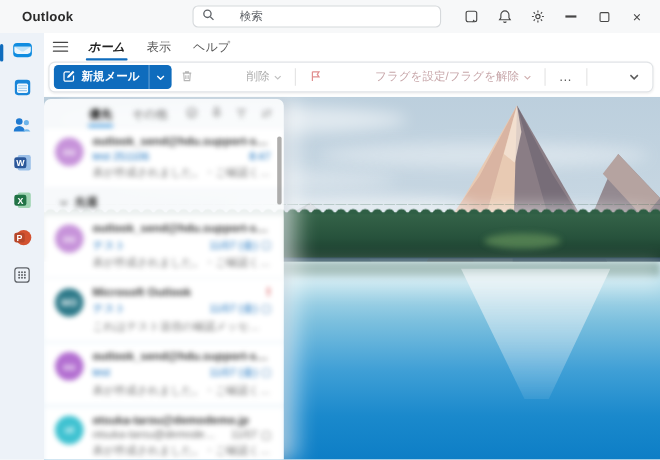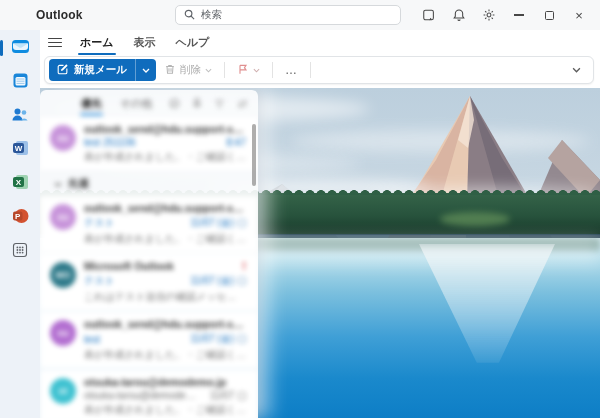--- a/index.html
+++ b/index.html
@@ -1,55 +1,55 @@
 <!DOCTYPE html>
 <html><head>
 <meta charset="utf-8">
 <style>
   * { margin:0; padding:0; box-sizing:border-box; }
   html,body { width:600px; height:418px; overflow:hidden; }
   body { font-family:"Liberation Sans","DejaVu Sans",sans-serif; background:#f7f8f9; }
   .window { position:relative; width:600px; height:418px; background:#f7f8f9; overflow:hidden; }
 
   
-  .titlebar { position:relative; height:30px; display:flex; align-items:center; background:#f7f8f9; padding-left:36px; }
+  .titlebar { position:relative; height:30px; display:flex; align-items:center; background:#f7f8f9; padding-left:20px; }
   .app-title { font-size:12px; font-weight:700; color:#2b2b2b; letter-spacing:.2px; }
   .searchbox { position:absolute; left:175px; top:5px; width:226px; height:20px; background:#fff;
     border:1px solid #d6d9dc; border-radius:5px; display:flex; align-items:center; gap:6px; padding:0 8px; }
-  .searchbox .ph { font-size:10.5px; color:#5f6368; }
+  .searchbox .ph { font-size:10.5px; color:#5f6368;margin-left:17px; }
   .tb-icons { position:absolute; right:6px; top:0; height:30px; display:flex; align-items:center; }
   .tb-btn { width:30px; height:30px; display:flex; align-items:center; justify-content:center; color:#474747; }
   .tb-btn svg { display:block; }
   .glyph-min { width:10px; height:1.4px; background:#474747; }
   .glyph-max { width:9px; height:9px; border:1.2px solid #474747; border-radius:1.5px; }
   .glyph-close { font-size:13px; color:#474747; line-height:1; }
 
   
   .bodywrap { display:flex; height:388px; }
   .rail { width:40px; background:#edf2f8; display:flex; flex-direction:column; align-items:center; padding-top:8px; gap:14px; position:relative; }
   .rail-item { position:relative; width:40px; height:20px; display:flex; align-items:center; justify-content:center; }
   .rail-item .sel { position:absolute; left:0; top:2px; width:3px; height:16px; border-radius:2px; background:#0f6cbd; }
   .main { flex:1; display:flex; flex-direction:column; min-width:0; background:#fff; }
 
   
   .tabsrow { height:25px; display:flex; align-items:center; gap:16px; padding:0 12px 0 8px; background:#fff; }
   .hamburger { display:flex; flex-direction:column; gap:2.5px; width:14px; }
   .hamburger i { height:1.4px; background:#444; border-radius:1px; }
-  .rtab { position:relative; font-size:11px; color:#555; padding:3px 2px;font-weight:bold; }
-  .rtab.active { color:#222; font-weight:700; }
+  .rtab { position:relative; font-size:11px; color:#555; padding:3px 2px; }
+  .rtab.active { color:#222; font-weight:700;font-style:italic; }
   .rtab.active::after { content:""; position:absolute; left:0; right:0; bottom:-2px; height:2.5px; border-radius:2px; background:#0f6cbd; }
 
   .toolrow { padding:1px 6px 4px 4px; background:#fff; }
   .toolcard { height:28px; background:#fff; border:1px solid #e1e4e7; border-radius:6px; box-shadow:0 1px 2px rgba(0,0,0,.06);
     display:flex; align-items:center; padding:0 8px 0 4px; gap:2px; }
   .btn-new { display:flex; align-items:stretch; background:#0f6cbd; border-radius:4px; color:#fff; height:22px; overflow:hidden; }
   .btn-new .main-part { display:flex; align-items:center; gap:5px; padding:0 8px; font-size:10.5px; font-weight:700; }
   .btn-new .split { display:flex; align-items:center; padding:0 6px; border-left:1px solid rgba(255,255,255,.35); }
   .tbtn { display:flex; align-items:center; gap:4px; padding:0 6px; height:22px; font-size:10.5px; color:#ababab; border-radius:4px; }
-  .tbtn .lbl { white-space:nowrap; }
+  .tbtn .lbl { white-space:nowrap;margin-left:44px; }
   .tbtn.flagbtn .lbl { color:#c7a6a9; }
   .chev { color:#c0c0c0; display:flex; align-items:center; }
   .vsep { width:1px; height:16px; background:#e3e3e3; margin:0 4px; }
   .more-dots { font-size:12px; color:#5c5c5c; letter-spacing:1px; padding:0 6px; }
   .collapse-chev { margin-left:auto; color:#5c5c5c; display:flex; align-items:center; padding:0 4px; }
 
   
   .content { position:relative; flex:1; overflow:hidden; }
   .scene { position:absolute; inset:0; overflow:hidden; }
   .sky { position:absolute; inset:0; background:linear-gradient(180deg,#bccfdd 0%,#c9d8e3 35%,#d9e3ea 60%,#e3eaee 75%); }
@@ -271,20 +271,21 @@
 
           <span class="vsep"></span>
 
           <div class="tbtn flagbtn">
             <span>
               <svg width="12" height="12" viewBox="0 0 14 14" fill="none" stroke="#e08f8f" stroke-width="1.3">
                 <path d="M3.5 12.5v-10"></path>
                   <path d="M3.5 2.8h7l-1.8 2.6 1.8 2.6h-7" fill="none"></path>
               </svg>
             </span>
+            <span class="lbl">フラグを設定/フラグを解除</span>
             <span class="chev">
                 <svg width="7" height="5" viewBox="0 0 8 5" fill="none" stroke="#d0b0b0" stroke-width="1.2">
                   <path d="M1 1l3 3 3-3"></path>
                 </svg>
               </span>
           </div>
 
 
           <span class="vsep"></span>
           <span class="more-dots">…</span>

